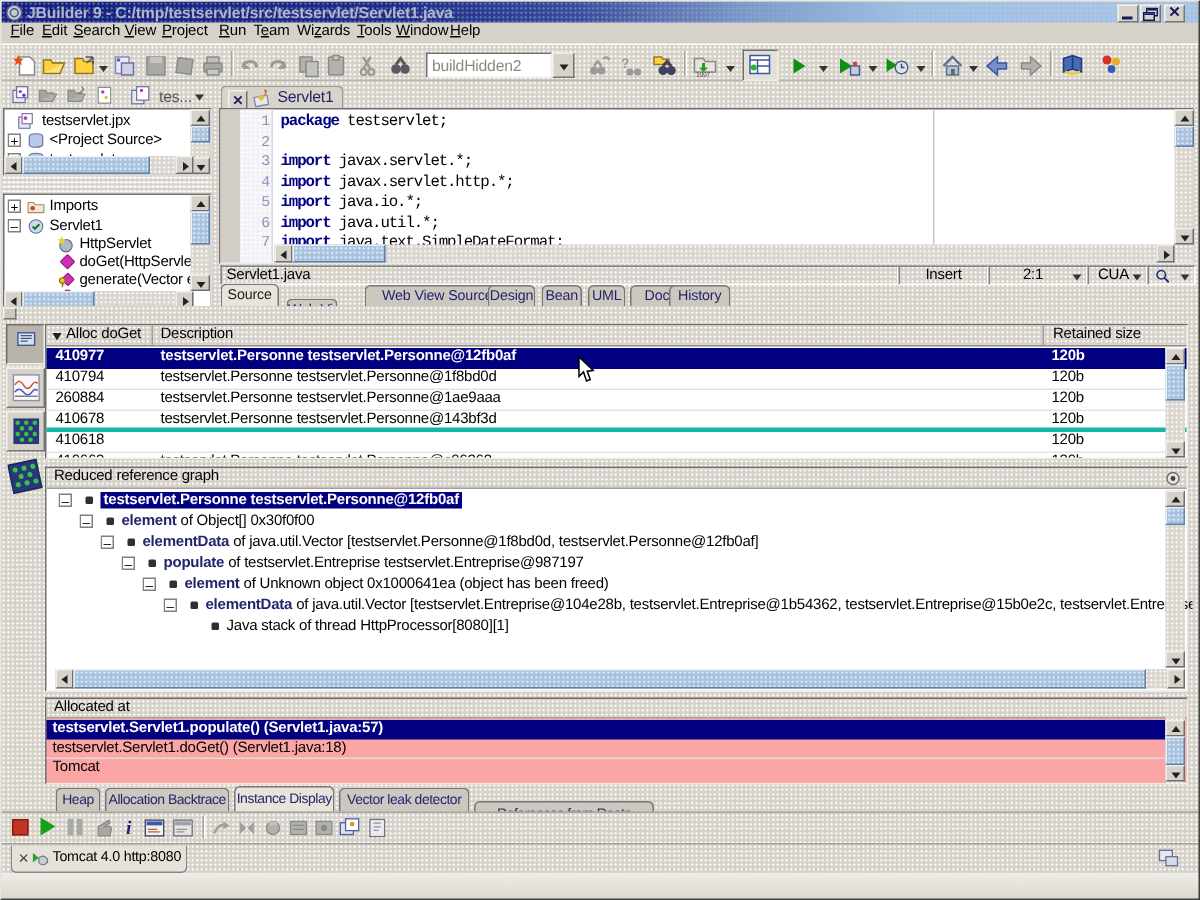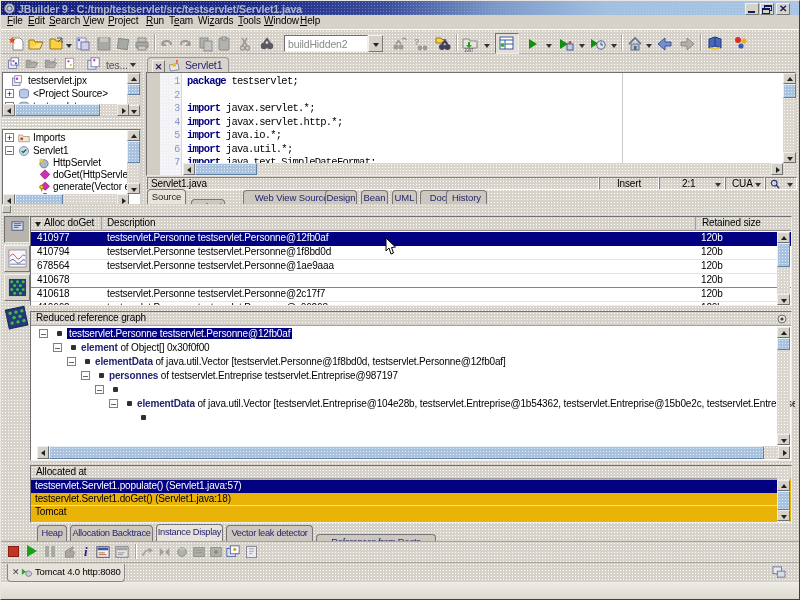--- a/index.html
+++ b/index.html
@@ -1,21 +1,21 @@
 <!DOCTYPE html>
 <html><head><meta charset="utf-8"><style>
 *{margin:0;padding:0;box-sizing:border-box;}
 html,body{width:800px;height:600px;overflow:hidden;}
 body{font-family:"Liberation Sans",sans-serif;font-size:10px;letter-spacing:-0.15px;color:#000;position:relative;
 background:#d6d2ca;}
 .dd{background-image:radial-gradient(circle,rgba(255,255,255,1) 0 .7px,transparent .8px);background-size:3px 3px;}
 .abs{position:absolute;}
 .sunk{border:1px solid;border-color:#808080 #fff #fff #808080;}
 .rais{border:1px solid;border-color:#f4f2ee #787670 #787670 #f4f2ee;}
-.navy{background:#000080;color:#fff;}
+.navy{background:#000080;color:#fff;font-weight:bold;}
 .mono{font-family:"Liberation Mono",monospace;}
 .tnavy{color:#24246e;}
 .sbtn{position:absolute;background:#d6d2ca;border:1px solid;border-color:#f0eee8 #707070 #707070 #f0eee8;}
 .tri{position:absolute;width:0;height:0;}
 .thumb{position:absolute;background:#a9c2de;border:1px solid;border-color:#e8f0f8 #6080a8 #6080a8 #e8f0f8;background-image:radial-gradient(circle,rgba(230,240,250,.9) 0 .6px,transparent .7px);background-size:3px 3px;}
 .track{background:#dad6ce;background-image:radial-gradient(circle,rgba(255,255,255,.9) 0 .6px,transparent .7px);background-size:3px 3px;}
 .row{position:absolute;white-space:nowrap;overflow:hidden;}
 .tab{position:absolute;border:1px solid #777;border-bottom:none;border-radius:4px 4px 0 0;text-align:center;color:#24246e;background:#ccc8c0;white-space:nowrap;overflow:hidden;}
 .sep{position:absolute;width:2px;border-left:1px solid #a8a49c;border-right:1px solid #fff;}
 .ic{position:absolute;width:16px;height:16px;}
@@ -471,31 +471,31 @@
       <span style="position:absolute;left:6px">410977</span>
       <span style="position:absolute;left:76px">testservlet.Personne testservlet.Personne@12fb0af</span>
       <span style="position:absolute;left:670px">120b</span>
     </div>
  <div class="row" style="left:0;top:29px;width:760px;height:14px;border-bottom:1px solid #e4e4e4">
       <span style="position:absolute;left:6px">410794</span>
       <span style="position:absolute;left:76px">testservlet.Personne testservlet.Personne@1f8bd0d</span>
       <span style="position:absolute;left:670px">120b</span>
     </div>
  <div class="row" style="left:0;top:43px;width:760px;height:14px;border-bottom:1px solid #e4e4e4">
-      <span style="position:absolute;left:6px">678564</span>
+      <span style="position:absolute;left:6px">260884</span>
       <span style="position:absolute;left:76px">testservlet.Personne testservlet.Personne@1ae9aaa</span>
       <span style="position:absolute;left:670px">120b</span>
     </div>
- <div class="row" style="left:0;top:57px;width:760px;height:14px;border-bottom:1px solid #14b8a6">
+ <div class="row" style="left:0;top:57px;width:760px;height:14px;border-bottom:3px solid #14b8a6">
       <span style="position:absolute;left:6px">410678</span>
+      <span style="position:absolute;left:76px">testservlet.Personne testservlet.Personne@143bf3d</span>
       <span style="position:absolute;left:670px">120b</span>
     </div>
  <div class="row" style="left:0;top:71px;width:760px;height:14px;border-bottom:1px solid #e4e4e4">
       <span style="position:absolute;left:6px">410618</span>
-      <span style="position:absolute;left:76px">testservlet.Personne testservlet.Personne@2c17f7</span>
       <span style="position:absolute;left:670px">120b</span>
     </div>
  <div class="row" style="left:0;top:85px;width:760px;height:3px">
       <span style="position:absolute;left:6px">410662</span>
       <span style="position:absolute;left:76px">testservlet.Personne testservlet.Personne@c06268</span>
       <span style="position:absolute;left:670px">120b</span>
     </div>
  <div class="abs track" style="left:746px;top:15px;width:13px;height:73px"></div>
  <div class="sbtn" style="left:746px;top:15px;width:13px;height:11px">
       <div class="tri" style="left:3px;top:3px;border-left:3px solid transparent;border-right:3px solid transparent;border-bottom:4px solid #222"></div>
@@ -525,53 +525,55 @@
       <span style="position:absolute;left:28px;top:0"><b class="tnavy">element</b> of Object[] 0x30f0f00</span>
     </div>
  <div class="row" style="left:36px;top:44px;width:728px;height:13px">
       <span style="position:absolute;left:0;top:1px;width:9px;height:9px;border:1px solid #808080;background:#fff;font-size:9px;line-height:8px;text-align:center">–</span>
       <span style="position:absolute;left:18px;top:3px;width:5px;height:5px;background:#303030;border-radius:1px"></span>
       <span style="position:absolute;left:28px;top:0"><b class="tnavy">elementData</b> of java.util.Vector [testservlet.Personne@1f8bd0d, testservlet.Personne@12fb0af]</span>
     </div>
  <div class="row" style="left:50px;top:58px;width:714px;height:13px">
       <span style="position:absolute;left:0;top:1px;width:9px;height:9px;border:1px solid #808080;background:#fff;font-size:9px;line-height:8px;text-align:center">–</span>
       <span style="position:absolute;left:18px;top:3px;width:5px;height:5px;background:#303030;border-radius:1px"></span>
-      <span style="position:absolute;left:28px;top:0"><b class="tnavy">personnes</b> of testservlet.Entreprise testservlet.Entreprise@987197</span>
+      <span style="position:absolute;left:28px;top:0"><b class="tnavy">populate</b> of testservlet.Entreprise testservlet.Entreprise@987197</span>
     </div>
  <div class="row" style="left:64px;top:72px;width:700px;height:13px">
       <span style="position:absolute;left:0;top:1px;width:9px;height:9px;border:1px solid #808080;background:#fff;font-size:9px;line-height:8px;text-align:center">–</span>
       <span style="position:absolute;left:18px;top:3px;width:5px;height:5px;background:#303030;border-radius:1px"></span>
+      <span style="position:absolute;left:28px;top:0"><b class="tnavy">element</b> of Unknown object 0x1000641ea (object has been freed)</span>
     </div>
  <div class="row" style="left:78px;top:86px;width:686px;height:13px">
       <span style="position:absolute;left:0;top:1px;width:9px;height:9px;border:1px solid #808080;background:#fff;font-size:9px;line-height:8px;text-align:center">–</span>
       <span style="position:absolute;left:18px;top:3px;width:5px;height:5px;background:#303030;border-radius:1px"></span>
       <span style="position:absolute;left:28px;top:0"><b class="tnavy">elementData</b> of java.util.Vector [testservlet.Entreprise@104e28b, testservlet.Entreprise@1b54362, testservlet.Entreprise@15b0e2c, testservlet.Entreprise</span>
     </div>
  <div class="row" style="left:92px;top:100px;width:672px;height:13px">
       <span style="position:absolute;left:18px;top:3px;width:5px;height:5px;background:#303030;border-radius:1px"></span>
+      <span style="position:absolute;left:28px;top:0">Java stack of thread HttpProcessor[8080][1]</span>
     </div>
  <div class="abs track" style="left:746px;top:15px;width:13px;height:118px"></div>
  <div class="sbtn" style="left:746px;top:15px;width:13px;height:11px">
       <div class="tri" style="left:3px;top:3px;border-left:3px solid transparent;border-right:3px solid transparent;border-bottom:4px solid #222"></div>
     </div>
  <div class="sbtn" style="left:746px;top:122px;width:13px;height:11px">
       <div class="tri" style="left:3px;top:4px;border-left:3px solid transparent;border-right:3px solid transparent;border-top:4px solid #222"></div>
     </div>
  <div class="thumb" style="left:746px;top:26px;width:13px;height:12px"></div>
  <div class="abs track" style="left:6px;top:134px;width:753px;height:13px"></div>
  <div class="sbtn" style="left:6px;top:134px;width:12px;height:13px">
       <div class="tri" style="left:3px;top:3px;border-top:3px solid transparent;border-bottom:3px solid transparent;border-right:4px solid #222"></div>
     </div>
  <div class="sbtn" style="left:747px;top:134px;width:12px;height:13px">
       <div class="tri" style="left:4px;top:3px;border-top:3px solid transparent;border-bottom:3px solid transparent;border-left:4px solid #222"></div>
     </div>
  <div class="thumb" style="left:18px;top:134px;width:715px;height:13px"></div>
 </div>
 
-<div class="abs" style="left:30px;top:465px;width:762px;height:58px;border:1px solid;border-color:#707070 #f0eee8 #f0eee8 #707070;background:#eab308">
+<div class="abs" style="left:30px;top:465px;width:762px;height:58px;border:1px solid;border-color:#707070 #f0eee8 #f0eee8 #707070;background:#fca5a5">
  <div class="abs dd" style="left:0;top:0;width:760px;height:13px;background-color:#d6d2ca;border-bottom:1px solid #a0a0a0">
       <span style="position:absolute;left:5px;top:0">Allocated at</span>
     </div>
  <div class="row navy" style="left:0;top:14px;width:746px;height:13px">
       <span style="position:absolute;left:4px">testservlet.Servlet1.populate() (Servlet1.java:57)</span>
     </div>
  <div class="row" style="left:0;top:27px;width:746px;height:13px;border-bottom:1px solid #ddd">
       <span style="position:absolute;left:4px">testservlet.Servlet1.doGet() (Servlet1.java:18)</span>
     </div>
  <div class="row" style="left:0;top:40px;width:746px;height:13px">

